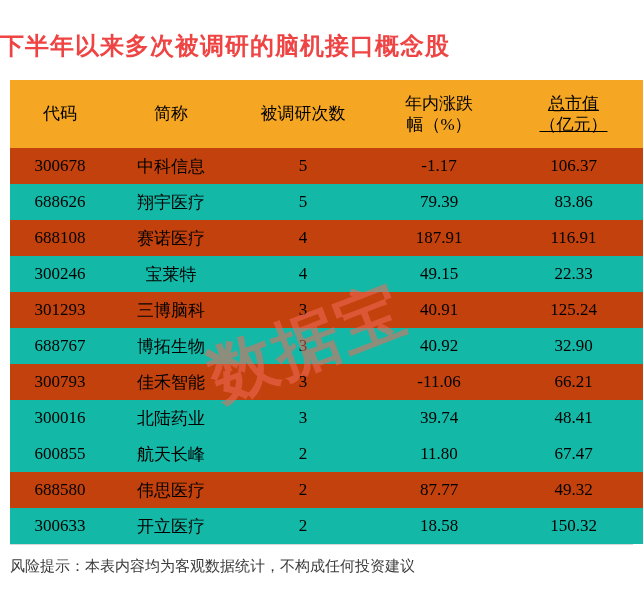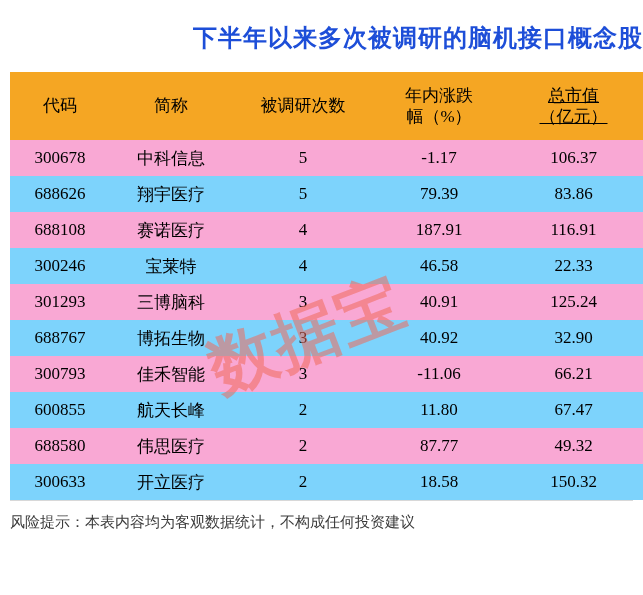--- a/index.html
+++ b/index.html
@@ -13,26 +13,26 @@
     font-family: "Liberation Serif", "DejaVu Serif", serif;
     overflow: hidden;
   }
   .page {
     position: relative;
     width: 643px;
     height: 595px;
     box-sizing: border-box;
   }
   .title {
-    text-align: right;
+    text-align: left;
     font-size: 24px;
     font-weight: bold;
-    color: #1d4ed8;
+    color: #ef4444;
     letter-spacing: 1px;
-    padding-top: 22px;
+    padding-top: 30px;
     padding-bottom: 18px;
     font-family: "Liberation Serif", "DejaVu Serif", serif;
   }
   .table-wrap {
     position: relative;
     margin: 0 10px;
   }
   table.stock {
     width: 623px;
     border-collapse: collapse;
@@ -56,24 +56,24 @@
     height: 34px;
     font-size: 17px;
     text-align: center;
     vertical-align: middle;
     color: #000000;
     border: none;
     font-family: "Liberation Serif", "DejaVu Serif", serif;
     white-space: nowrap;
   }
   table.stock tbody tr.odd td {
-    background: #f9a8d4;
+    background: #c2410c;
   }
   table.stock tbody tr.even td {
-    background: #7dd3fc;
+    background: #14b8a6;
   }
   .col-code   { width: 98px; }
   .col-name   { width: 120px; }
   .col-count  { width: 140px; }
   .col-change { width: 128px; }
   .col-cap    { width: 137px; text-decoration: underline; }
 
   .watermark {
     position: absolute;
     left: 186px;
@@ -144,21 +144,21 @@
           <td>688108</td>
           <td>赛诺医疗</td>
           <td>4</td>
           <td>187.91</td>
           <td>116.91</td>
         </tr>
         <tr class="even">
           <td>300246</td>
           <td>宝莱特</td>
           <td>4</td>
-          <td>46.58</td>
+          <td>49.15</td>
           <td>22.33</td>
         </tr>
         <tr class="odd">
           <td>301293</td>
           <td>三博脑科</td>
           <td>3</td>
           <td>40.91</td>
           <td>125.24</td>
         </tr>
         <tr class="even">
@@ -167,20 +167,27 @@
           <td>3</td>
           <td>40.92</td>
           <td>32.90</td>
         </tr>
         <tr class="odd">
           <td>300793</td>
           <td>佳禾智能</td>
           <td>3</td>
           <td>-11.06</td>
           <td>66.21</td>
+        </tr>
+        <tr class="even">
+          <td>300016</td>
+          <td>北陆药业</td>
+          <td>3</td>
+          <td>39.74</td>
+          <td>48.41</td>
         </tr>
         <tr class="even">
           <td>600855</td>
           <td>航天长峰</td>
           <td>2</td>
           <td>11.80</td>
           <td>67.47</td>
         </tr>
         <tr class="odd">
           <td>688580</td>

